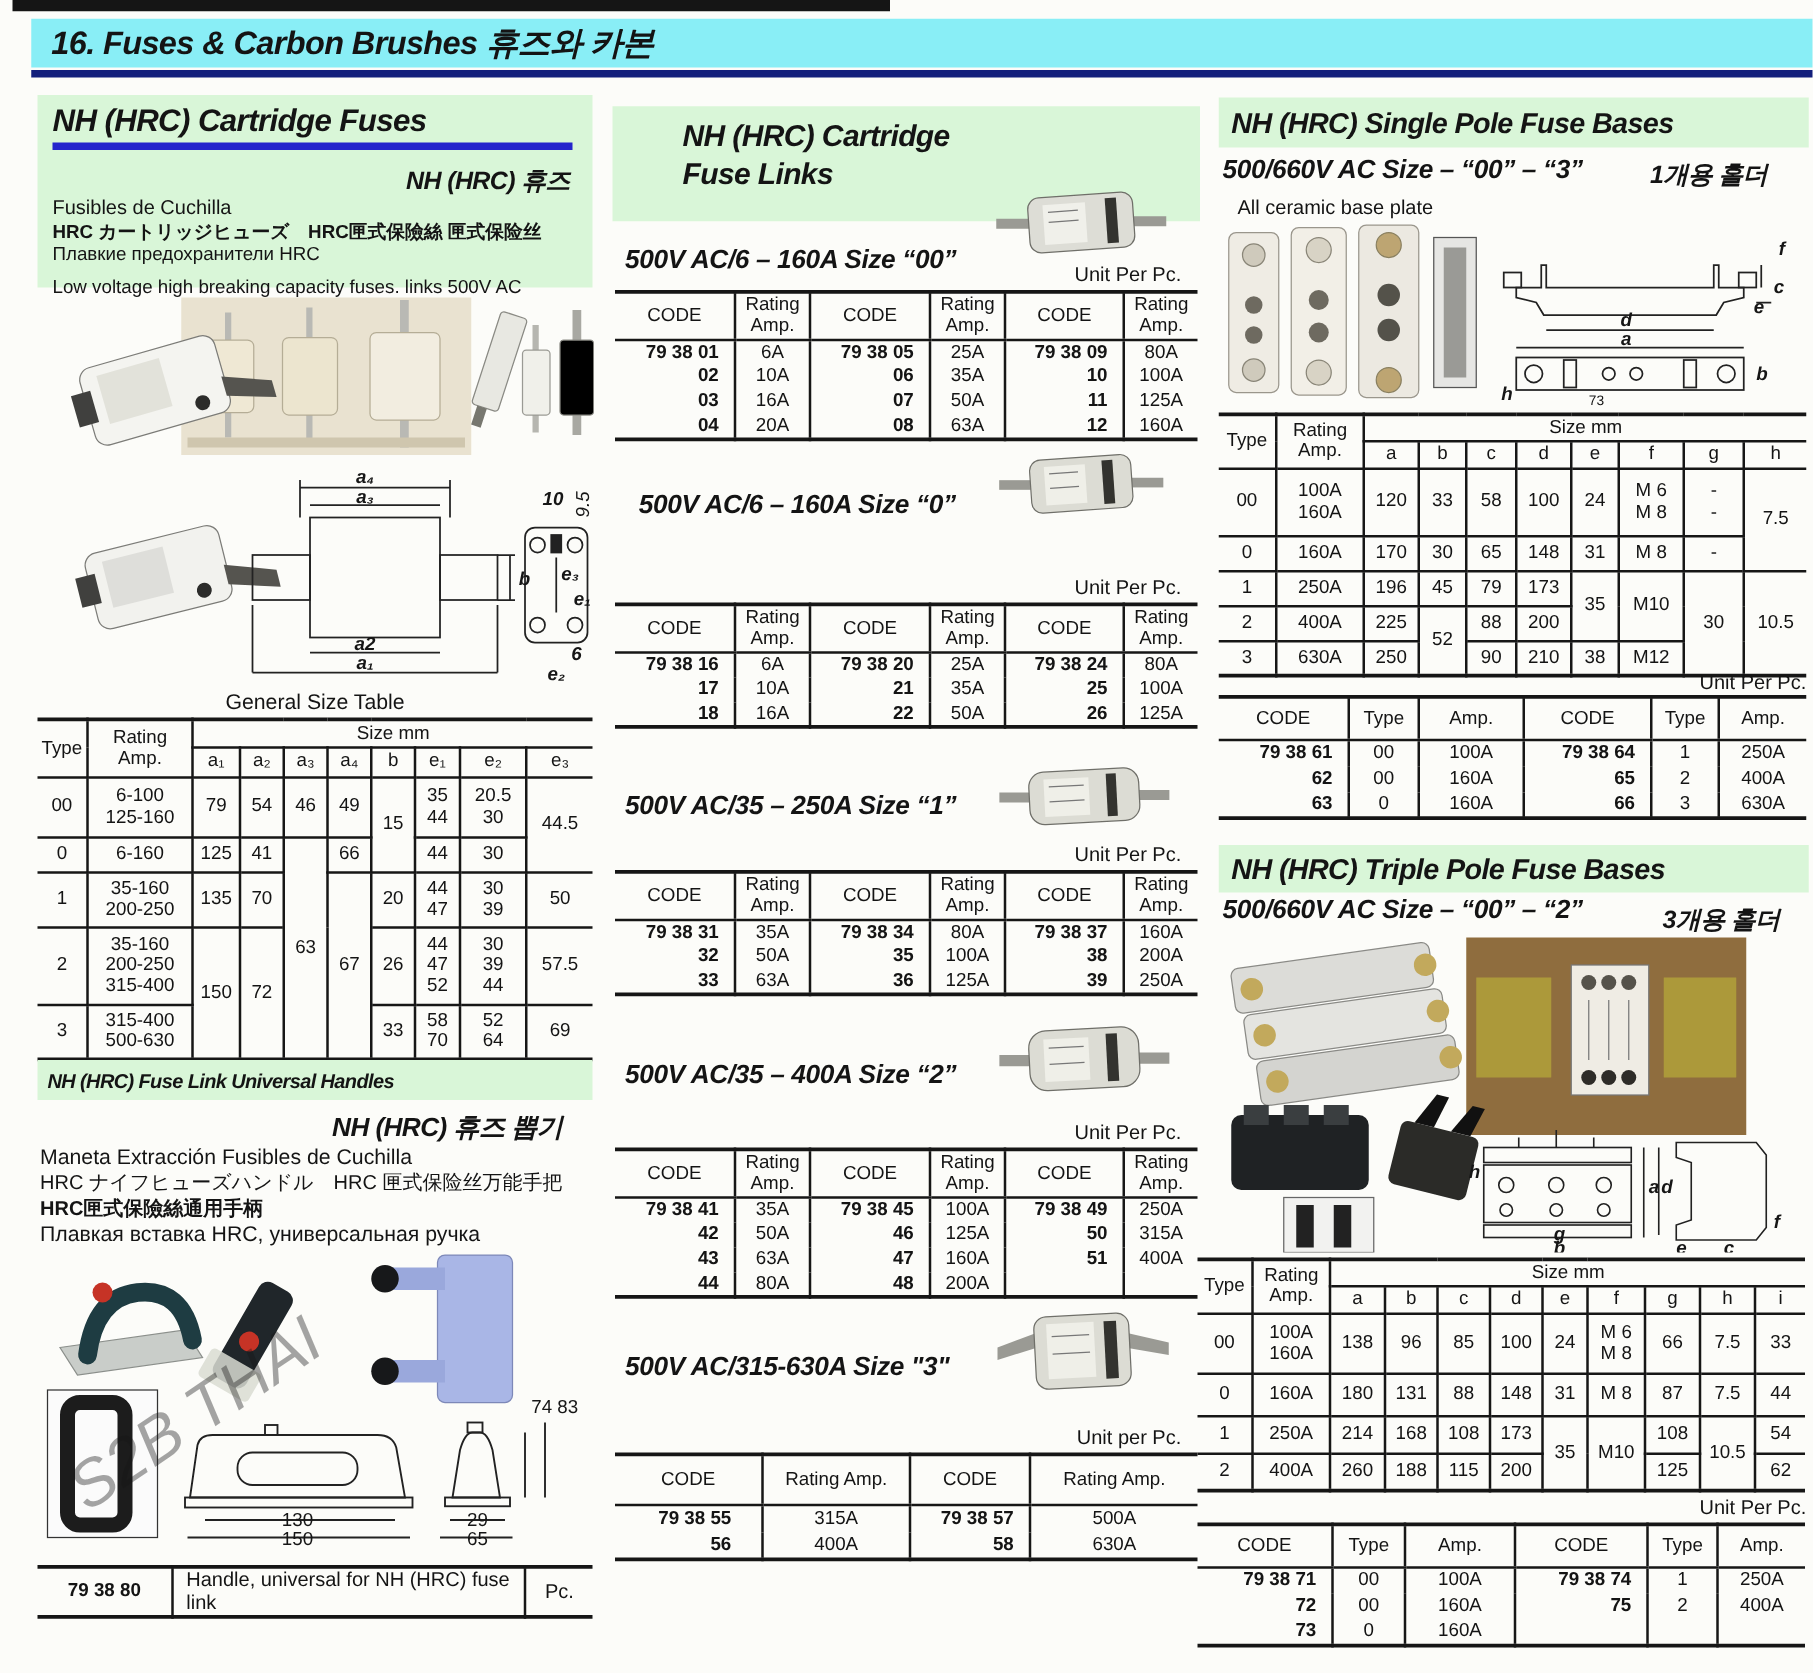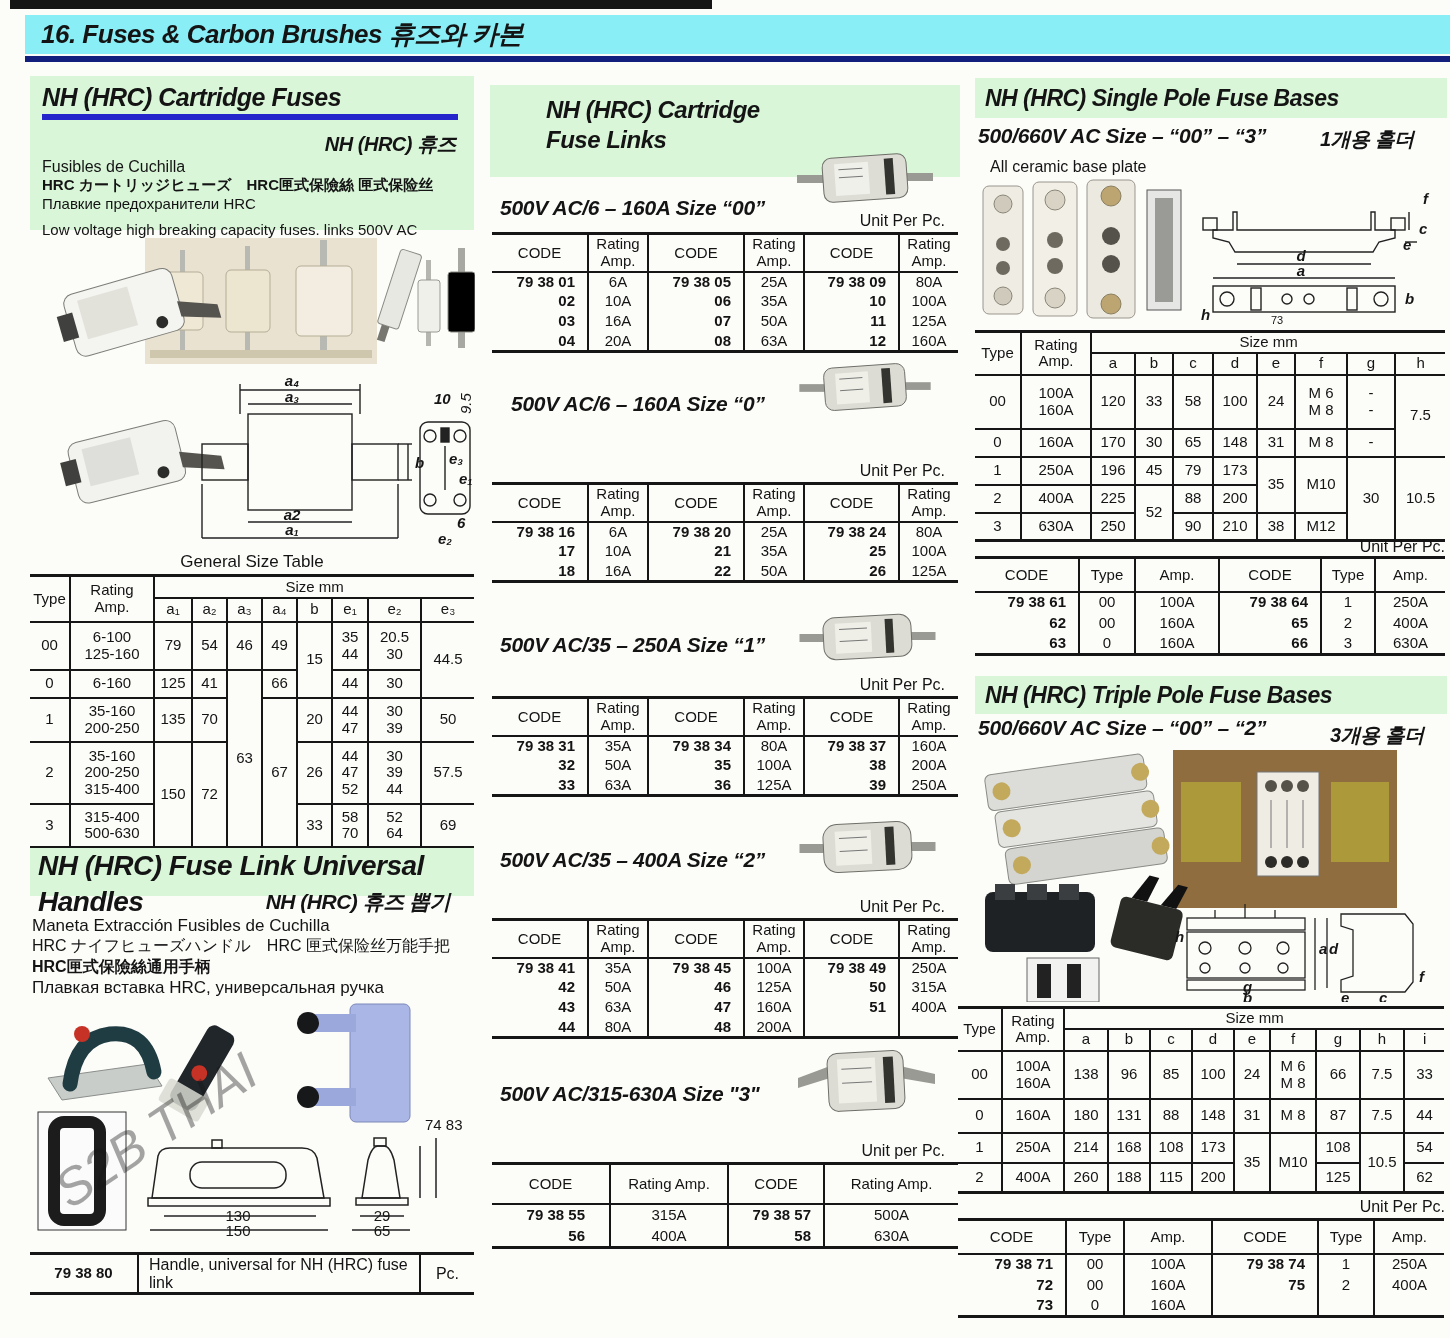--- a/index.html
+++ b/index.html
@@ -214,21 +214,21 @@
     <td>33</td>
     <td>58
 70</td>
     <td>52
 64</td>
     <td>69</td>
   </tr>
 </tbody>
   </table>
 
-<div class="abs gbox ttl" style="left:30px;top:848px;width:444px;height:48px;line-height:36px;padding-left:8px;box-sizing:border-box;font-size:28px;">
+<div class="abs gbox ttl" style="left:30px;top:848px;width:444px;height:32px;line-height:36px;padding-left:8px;box-sizing:border-box;font-size:16px;">
   <span>NH (HRC) Fuse Link Universal Handles</span>
 </div>
 <div class="abs ttl" style="left:30px;top:888px;width:420px;text-align:right;font-size:21px;">NH (HRC) 휴즈 뽑기</div>
 <div class="abs" style="left:32px;top:916px;width:442px;">
   <div style="font-size:17px;">Maneta Extracción Fusibles de Cuchilla</div>
   <div style="font-size:16px;">HRC ナイフヒューズハンドル　HRC 匣式保险丝万能手把</div>
   <div style="font-size:16px;font-weight:700;">HRC匣式保險絲通用手柄</div>
   <div style="font-size:17px;">Плавкая вставка HRC, универсальная ручка</div>
 </div>
 

